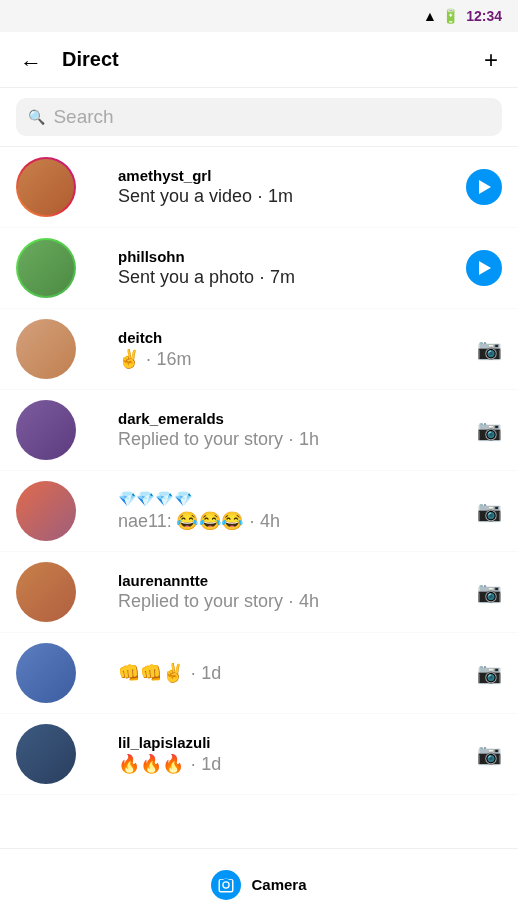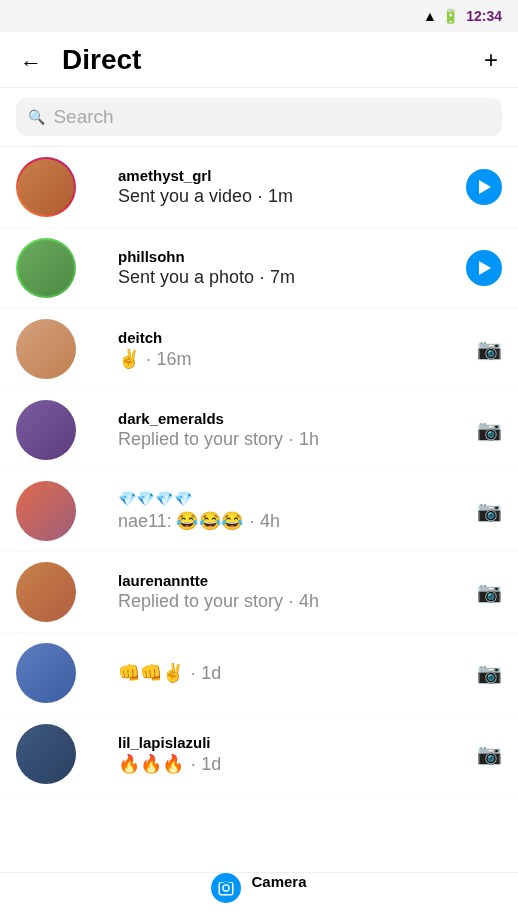--- a/index.html
+++ b/index.html
@@ -43,21 +43,21 @@
     .header .back-btn {
       font-size: 22px;
       cursor: pointer;
       margin-right: 16px;
       color: #000;
       background: none;
       border: none;
       padding: 4px;
     }
     .header .title {
-      font-size: 28px;
+      font-size: 20px;
       font-weight: 700;
       flex: 1;
       color: #000;
     }
     .header .add-btn {
       font-size: 24px;
       cursor: pointer;
       color: #000;
       background: none;
       border: none;
@@ -196,24 +196,25 @@
     .camera-icon {
       font-size: 20px;
       color: #c7c7c7;
     }
 
     
     .bottom-bar {
       position: fixed;
       bottom: 0;
       width: 518px;
-      height: 48px;
+      height: 72px;
       background: #fff;
       border-top: 1px solid #efefef;
       display: flex;
+      align-items: center;
       justify-content: center;
       gap: 10px;
     }
     .camera-bottom-icon {
       width: 30px;
       height: 30px;
       background: #0095f6;
       border-radius: 50%;
       display: flex;
       align-items: center;

